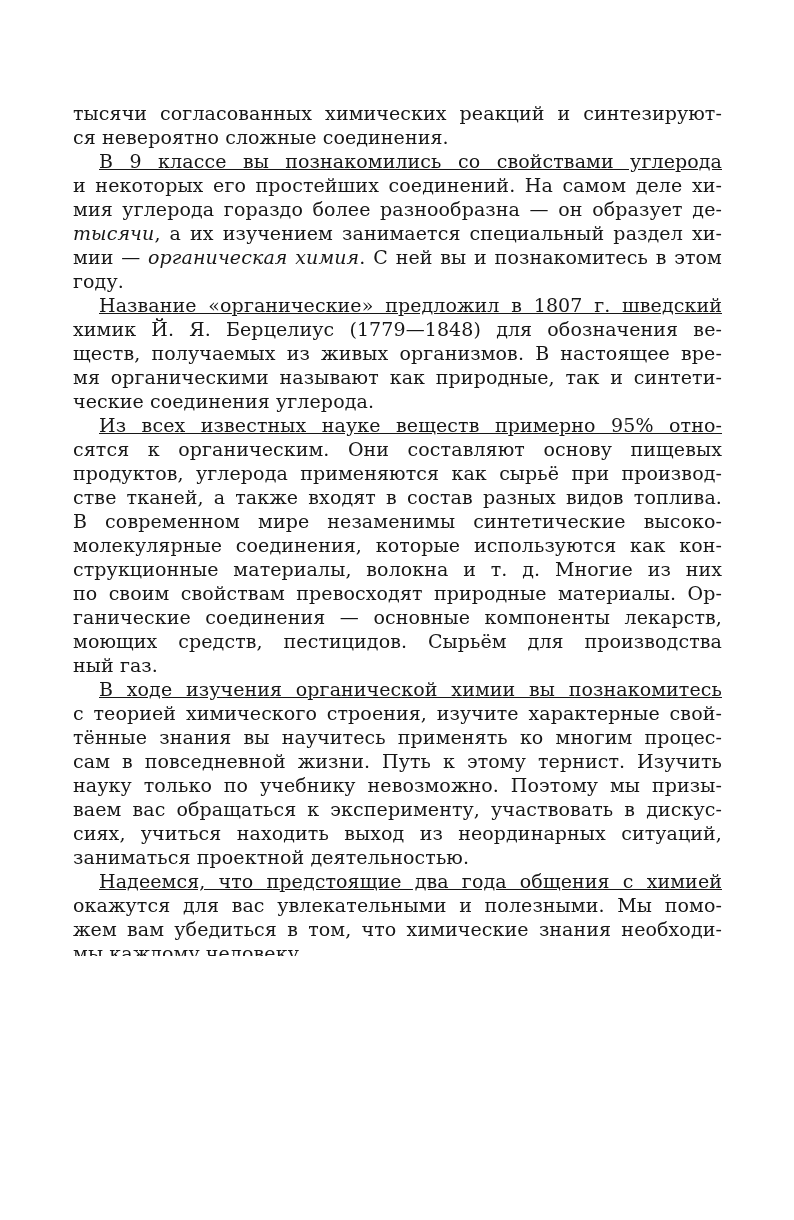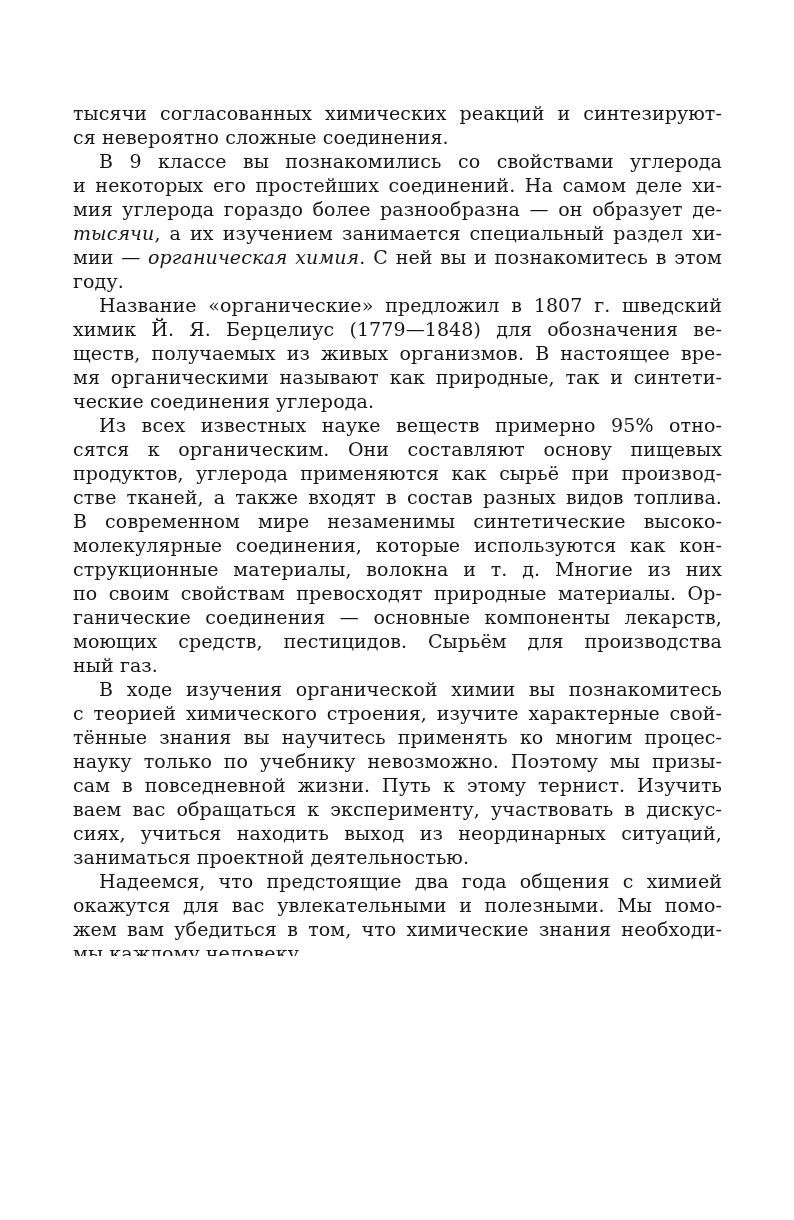--- a/index.html
+++ b/index.html
@@ -25,21 +25,21 @@
   }
   .paragraph { margin: 0; padding: 0; }
   .line {
     font-size: 19px;
     line-height: 24px;
     text-align: justify;
     text-align-last: justify;
     letter-spacing: 0.1px;
   }
   .line.para-end { text-align-last: left; }
-  .line.indent { padding-left: 26px; }
+  .line.indent { padding-left: 26px; text-decoration: underline; }
   .italic { font-style: italic; }
   .signature {
     font-size: 19px;
     line-height: 24px;
     font-style: italic;
     text-align: center;
     text-align-last: right;
   }
 </style>
 </head>
@@ -77,22 +77,22 @@
           <div class="line"><span>струкционные материалы, волокна и т. д. Многие из них</span></div>
           <div class="line"><span>по своим свойствам превосходят природные материалы. Ор-</span></div>
           <div class="line"><span>ганические соединения — основные компоненты лекарств,</span></div>
           <div class="line"><span>моющих средств, пестицидов. Сырьём для производства</span></div>
           <div class="line para-end"><span>ный газ.</span></div>
         </div>
         <div class="paragraph">
           <div class="line indent"><span>В ходе изучения органической химии вы познакомитесь</span></div>
           <div class="line"><span>с теорией химического строения, изучите характерные свой-</span></div>
           <div class="line"><span>тённые знания вы научитесь применять ко многим процес-</span></div>
+          <div class="line"><span>сам в повседневной жизни. Путь к этому тернист. Изучить</span></div>
           <div class="line"><span>науку только по учебнику невозможно. Поэтому мы призы-</span></div>
-          <div class="line"><span>сам в повседневной жизни. Путь к этому тернист. Изучить</span></div>
           <div class="line"><span>ваем вас обращаться к эксперименту, участвовать в дискус-</span></div>
           <div class="line"><span>сиях, учиться находить выход из неординарных ситуаций,</span></div>
           <div class="line para-end"><span>заниматься проектной деятельностью.</span></div>
         </div>
         <div class="paragraph">
           <div class="line indent"><span>Надеемся, что предстоящие два года общения с химией</span></div>
           <div class="line"><span>окажутся для вас увлекательными и полезными. Мы помо-</span></div>
           <div class="line"><span>жем вам убедиться в том, что химические знания необходи-</span></div>
           <div class="line para-end"><span>мы каждому человеку.</span></div>
         </div>

